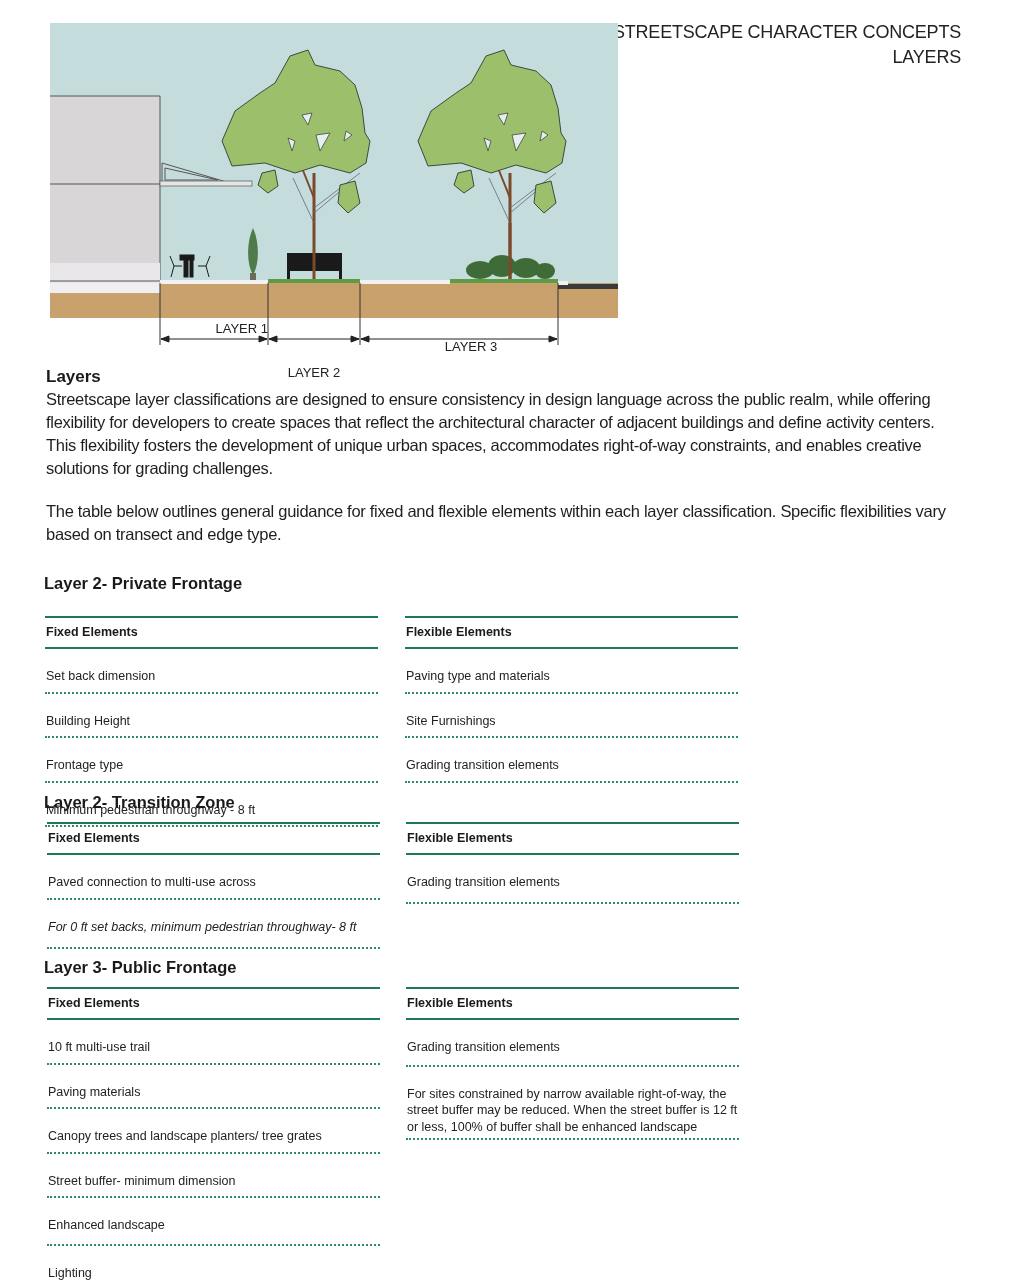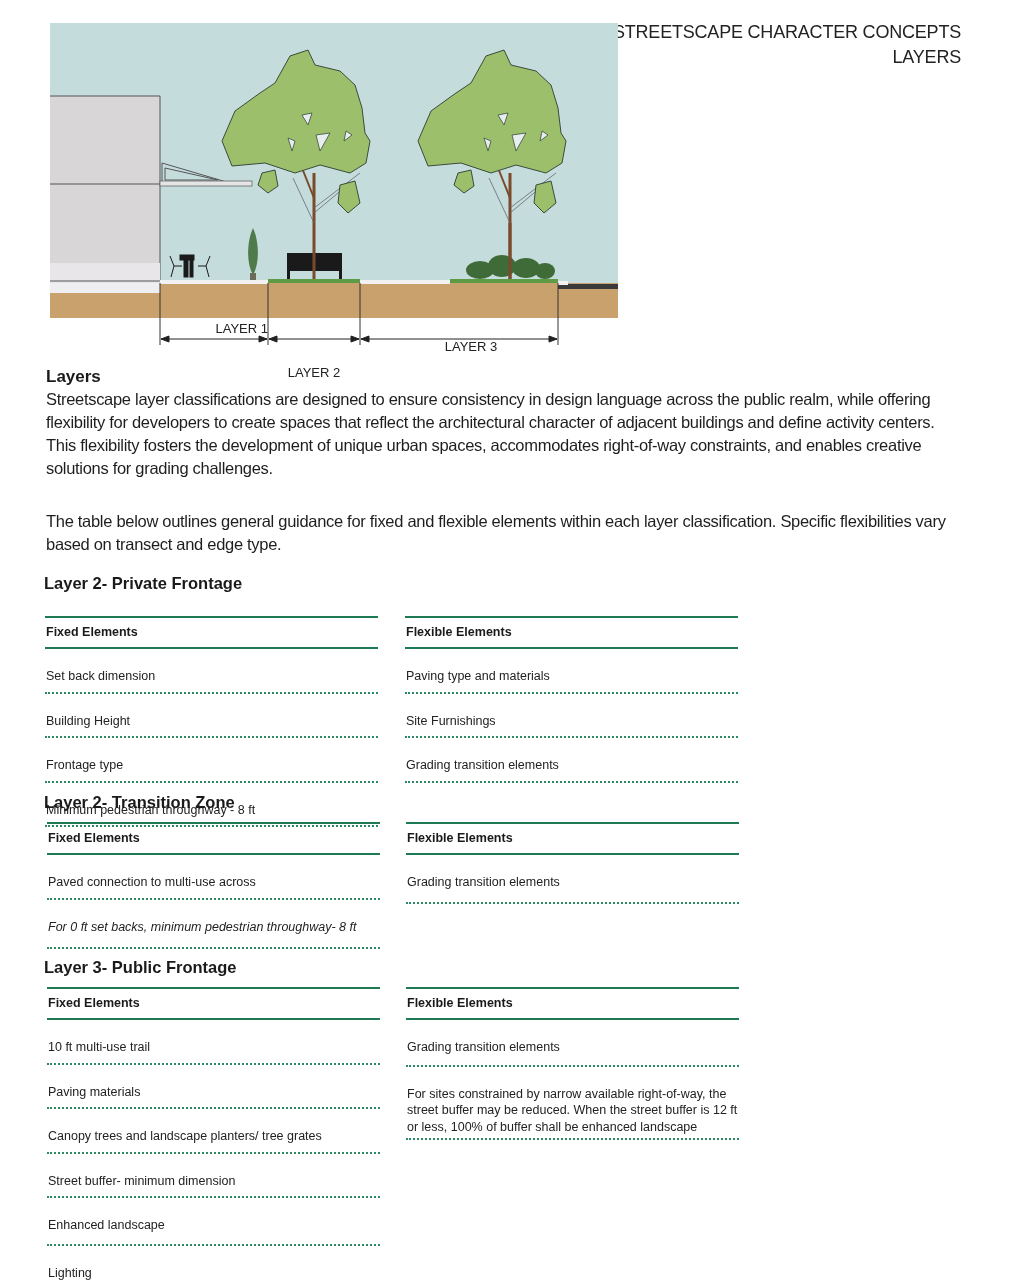--- a/index.html
+++ b/index.html
@@ -8,21 +8,21 @@
 
   .page-header { position: absolute; right: 64px; top: 20px; text-align: right;
                  font-size: 18px; line-height: 25px; color: #222; letter-spacing: -0.2px; }
 
   .figure { position: absolute; left: 50px; top: 23px; width: 568px; height: 322px; }
   .figure svg { display: block; }
 
   .intro { position: absolute; left: 46px; top: 366px; width: 920px; }
   .intro h2 { margin: 0; font-size: 17px; font-weight: bold; line-height: 22px; }
   .intro p { margin: 0; font-size: 16.5px; line-height: 23px; letter-spacing: -0.3px; color: #1e1e1e; }
-  .intro p + p { margin-top: 30px; }
+  .intro p + p { margin-top: 20px; }
 
   .layer-title { position: absolute; left: 44px; font-size: 16.5px; font-weight: bold; color: #1a1a1a; }
 
   .tbl { position: absolute; width: 333px; }
   .tbl .hdr { border-top: 2px solid #1e7a55; border-bottom: 2px solid #1e7a55;
               font-size: 12.5px; font-weight: bold; padding: 5px 0 6px 1px; line-height: 18px; }
   .tbl .row { font-size: 12.5px; color: #222; line-height: 16.5px; padding: 19px 0 7px 1px;
               border-bottom: 2px dotted #2e8a63; }
 </style>
 </head>

